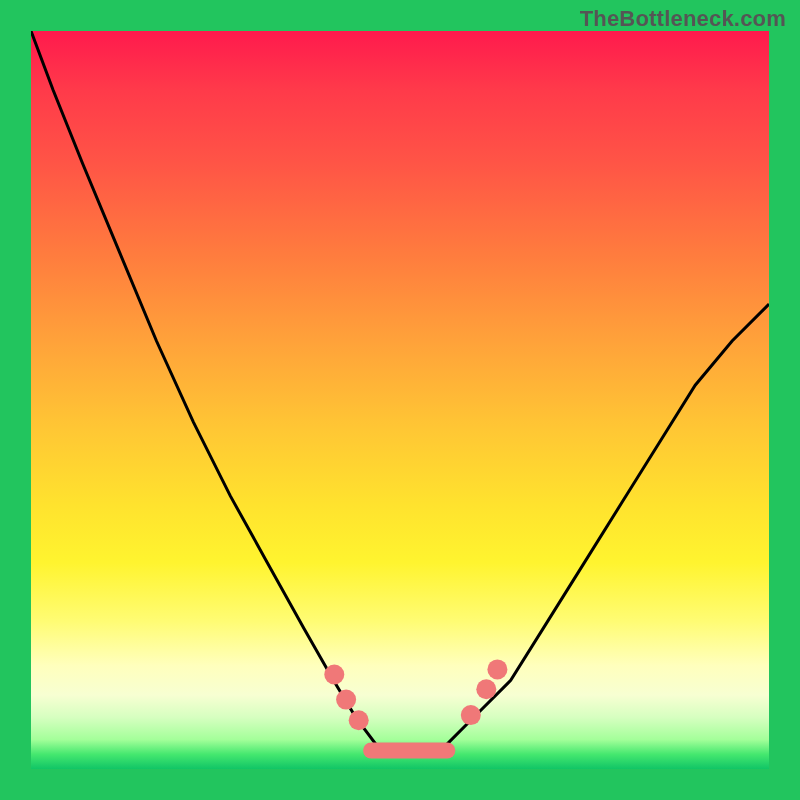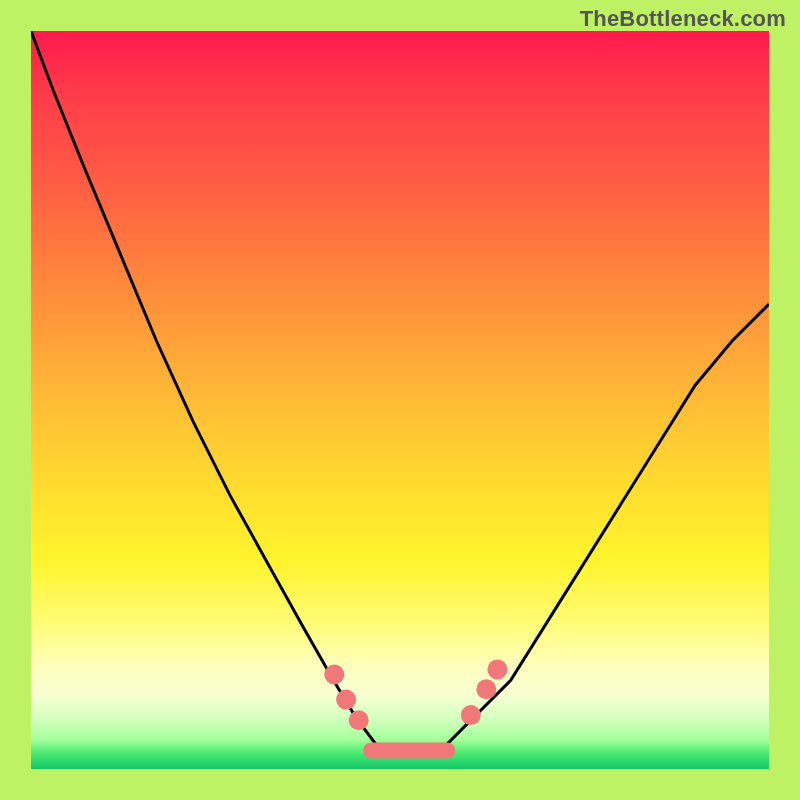--- a/index.html
+++ b/index.html
@@ -10,21 +10,21 @@
     background: #000;
     overflow: hidden;
     font-family: Arial, Helvetica, sans-serif;
   }
   .frame {
     position: absolute;
     top: 0;
     left: 0;
     width: 800px;
     height: 800px;
-    background: #bef264;
+    background: #22c55e;
   }
   .plot-area {
     position: absolute;
     top: 31px;
     left: 31px;
     width: 738px;
     height: 738px;
     
     background: linear-gradient(
       to bottom,

